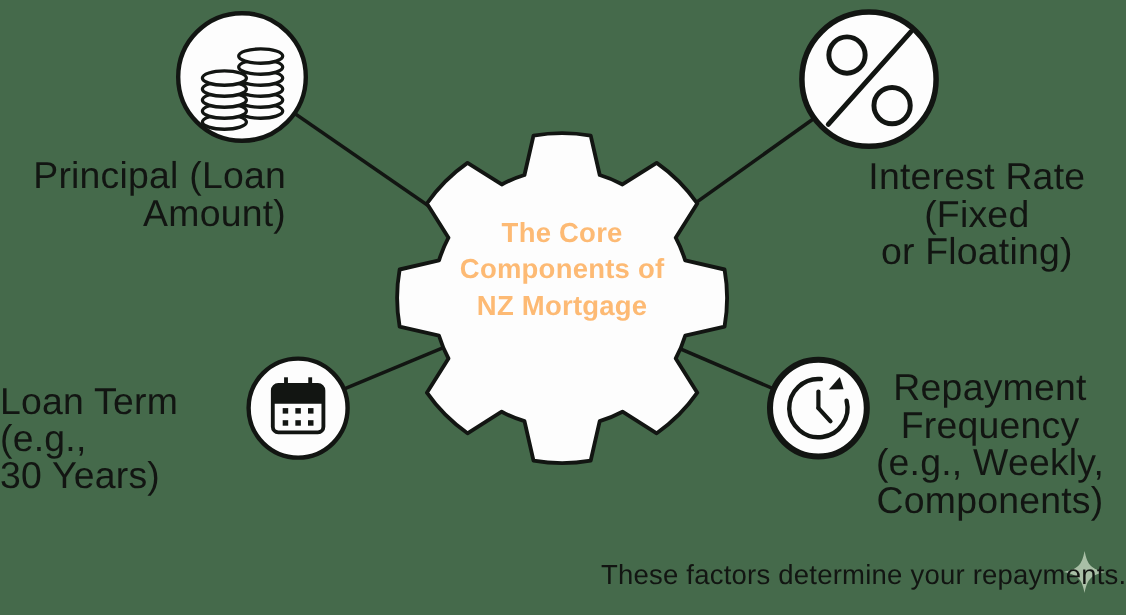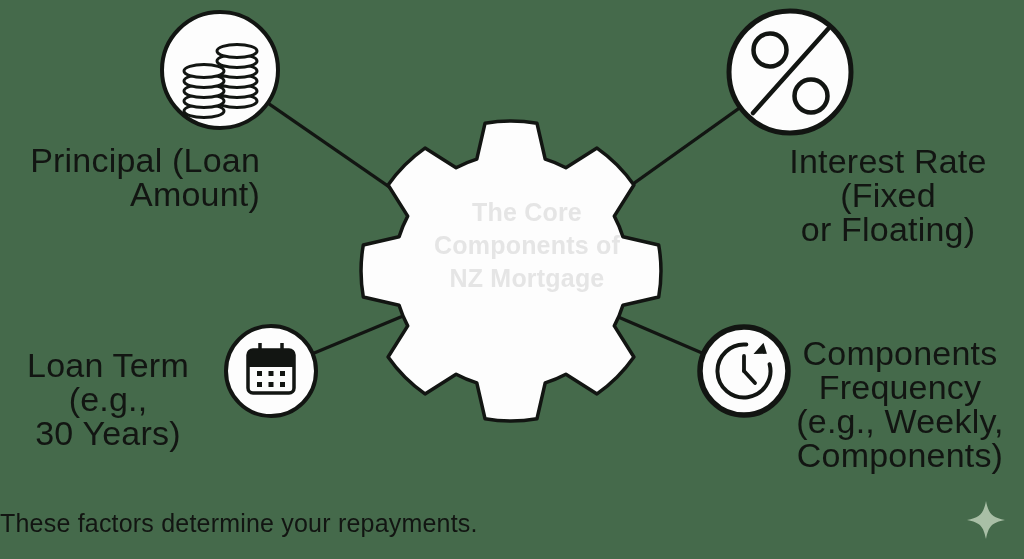--- a/index.html
+++ b/index.html
@@ -26,36 +26,36 @@
   .sparkle{fill:var(--sparkle);stroke:none;}
 
   .label{
     position:absolute;z-index:2;
     font-size:34px;line-height:34px;color:var(--ink);
     letter-spacing:0.2px;
   }
   .label span{display:block;}
   .label-principal{left:30px;top:143px;width:230px;text-align:right;}
   .label-interest{left:757px;top:144px;width:262px;text-align:center;}
-  .label-loanterm{left:0px;top:348px;width:216px;text-align:center;}
+  .label-loanterm{left:0px;top:348px;width:216px;text-align:left;}
   .label-repayment{left:787px;top:336px;width:226px;text-align:center;}
 
   .gear-title{
     position:absolute;z-index:2;
-    left:377px;top:196px;width:300px;
+    left:361px;top:196px;width:300px;
     text-align:center;font-weight:bold;
-    font-size:25px;line-height:33px;color:#e5e5e5;
+    font-size:25px;line-height:33px;color:#fdba74;
     letter-spacing:0.2px;
   }
   .gear-title span{display:block;}
 
   .caption{
     position:absolute;z-index:2;
     left:0;top:506px;width:1024px;
-    text-align:left;font-size:25px;line-height:34px;
+    text-align:right;font-size:25px;line-height:34px;
     color:var(--ink);letter-spacing:0.2px;
   }
 </style>
 </head>
 <body>
 
 <div class="stage">
 
   <svg class="diagram" width="1024" height="559" viewBox="0 0 1024 559">
 
@@ -138,20 +138,20 @@
     <span>Interest Rate (Fixed</span>
     <span>or Floating)</span>
   </div>
 
   <div class="label label-loanterm">
     <span>Loan Term (e.g.,</span>
     <span>30 Years)</span>
   </div>
 
   <div class="label label-repayment">
-    <span>Components</span>
+    <span>Repayment</span>
     <span>Frequency</span>
     <span>(e.g., Weekly,</span>
     <span>Components)</span>
   </div>
 
   <div class="caption">These factors determine your repayments.</div>
 </div>
 
 </body></html>

